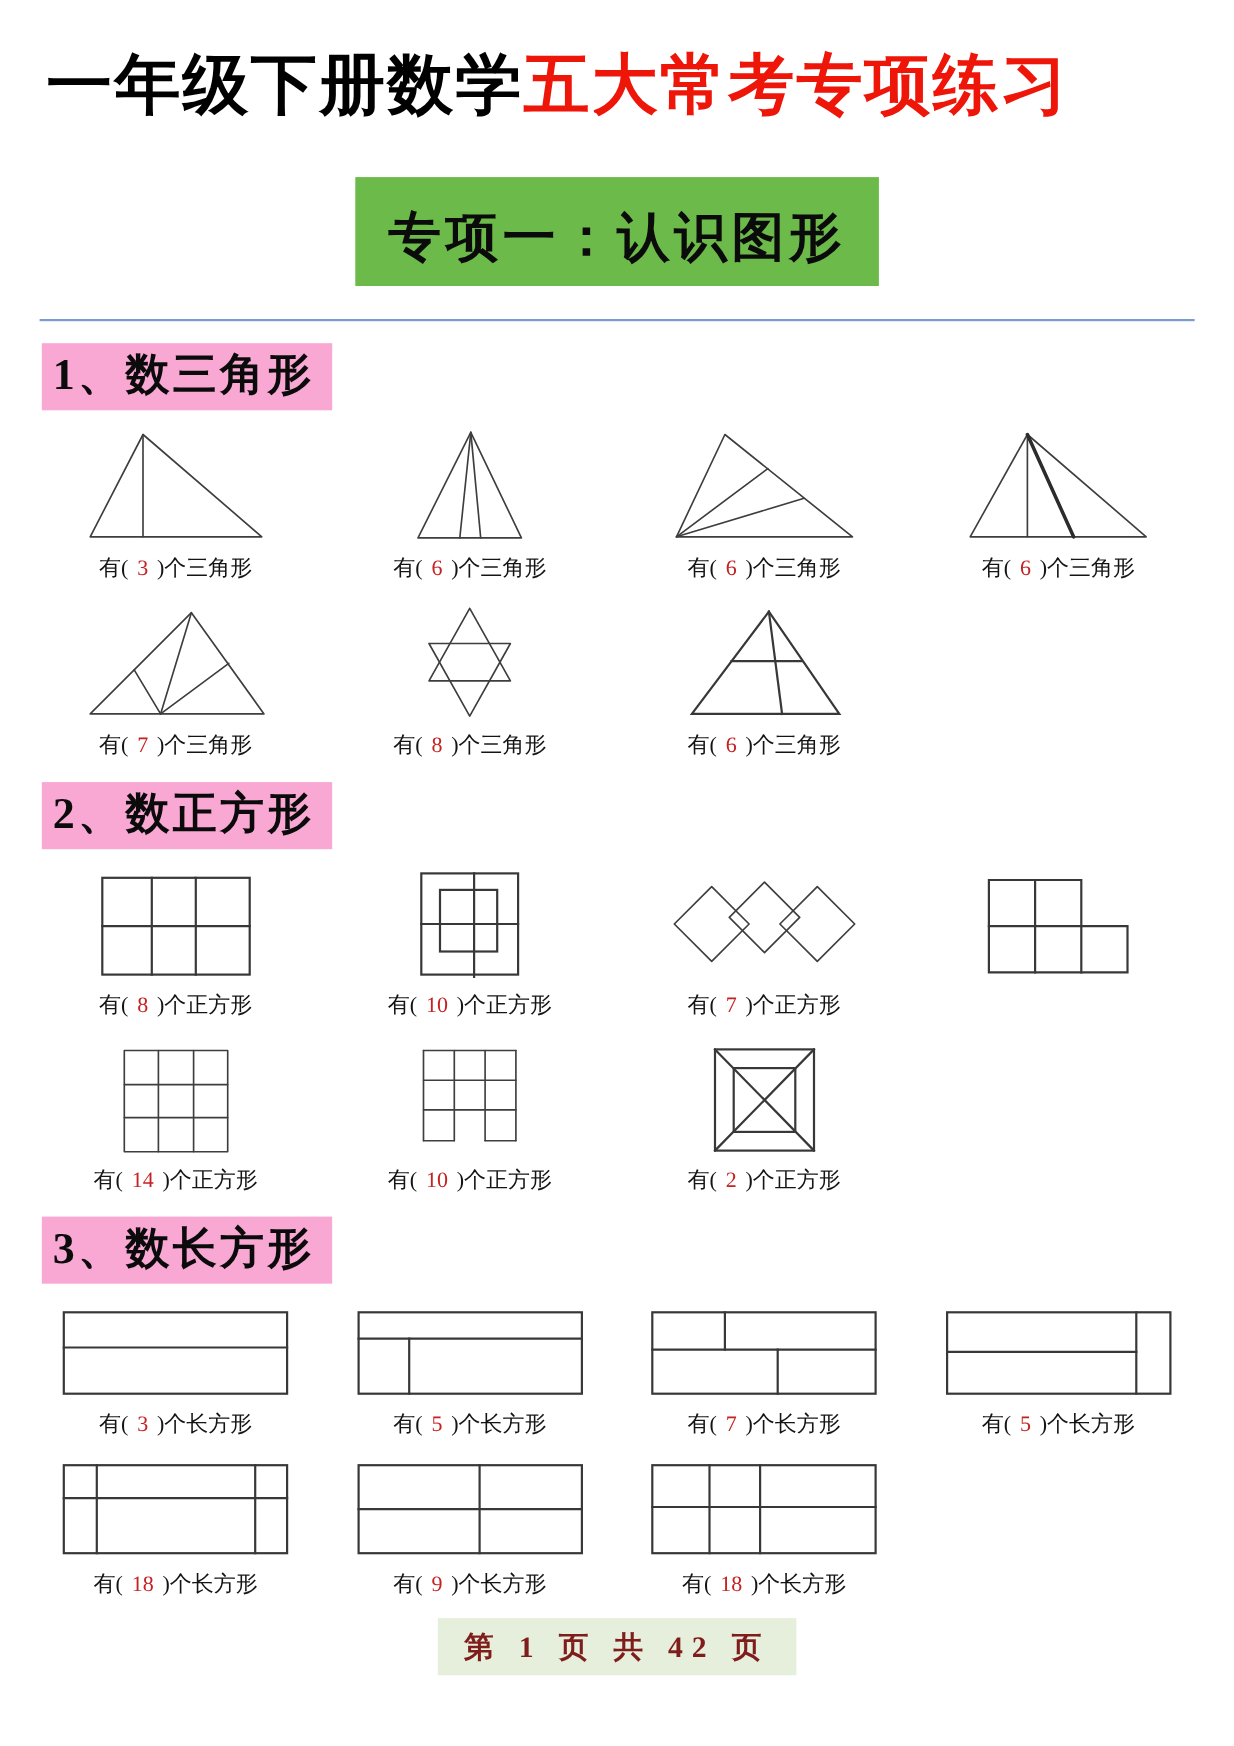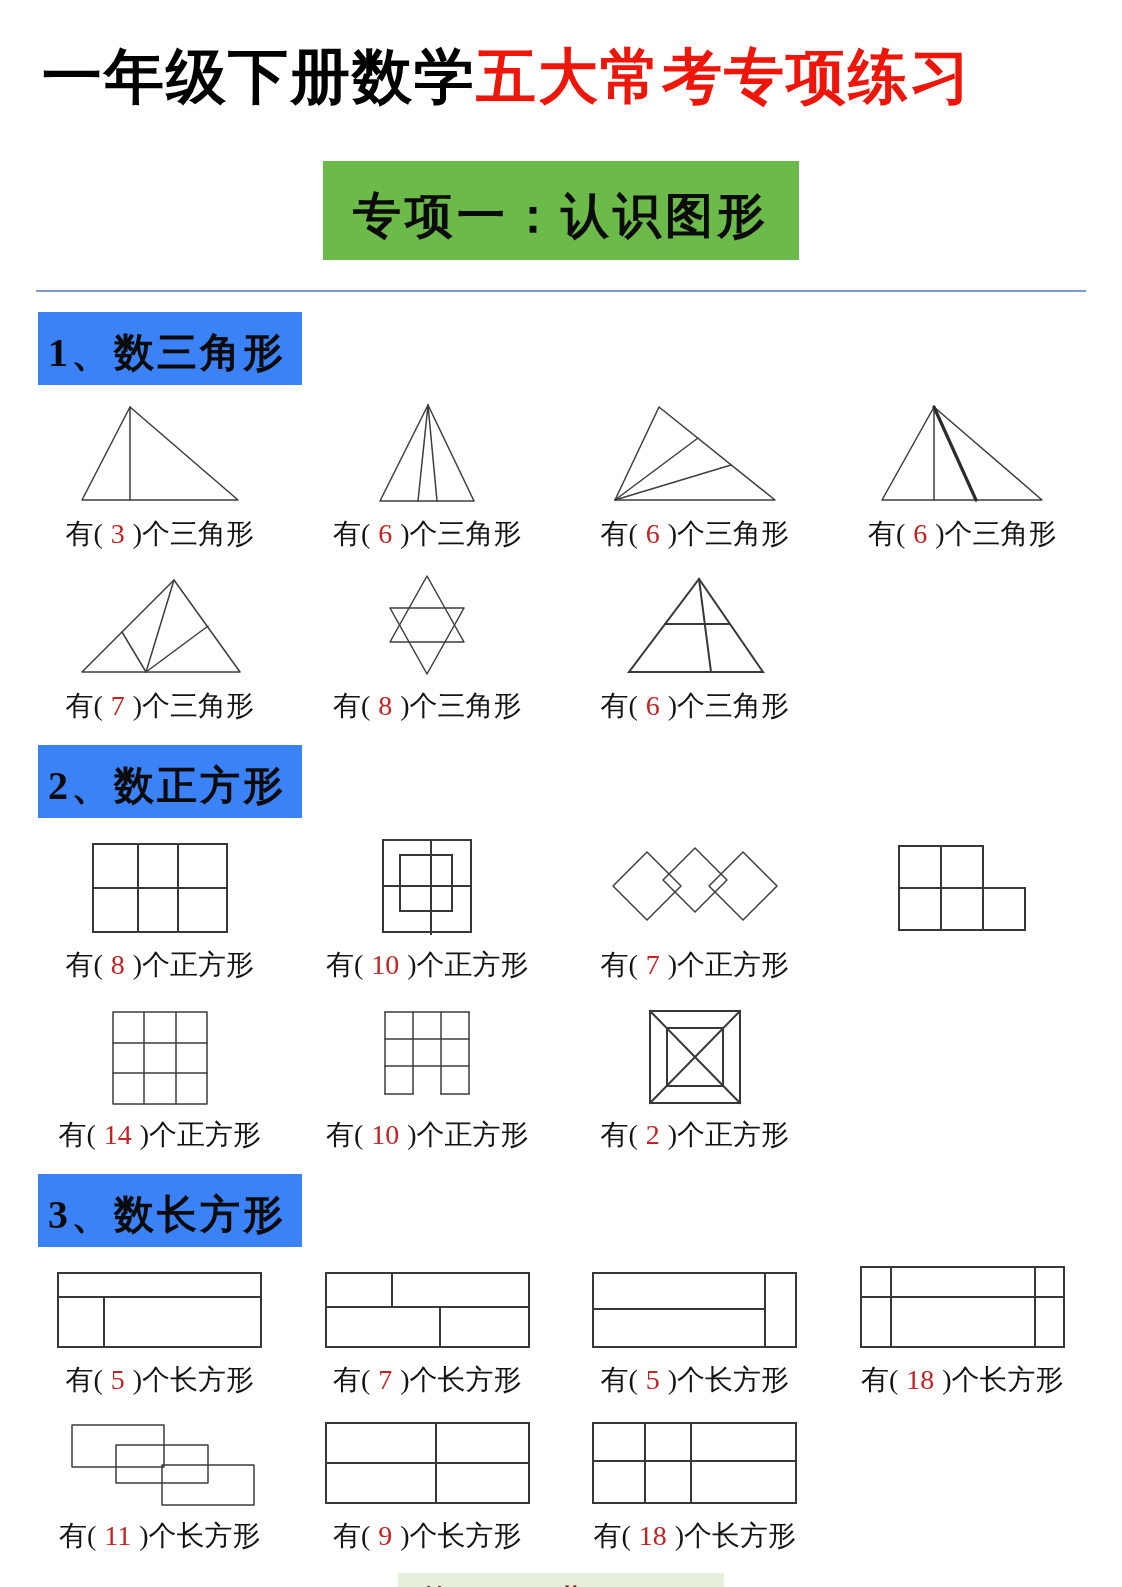--- a/index.html
+++ b/index.html
@@ -11,35 +11,35 @@
   .title .t-black{color:#000;}
   .title .t-red{color:#ee1509;}
 
   .subtitle-wrap{text-align:center;margin-top:50px;}
   .subtitle{display:inline-block;background:#6cbb4a;color:#0b0b0b;font-weight:bold;
             font-size:48px;padding:23px 30px 12px 30px;letter-spacing:4px;}
 
   .divider{height:2px;background:#7b9bd2;margin:30px 36px 0 36px;}
 
   .sec-head-wrap{margin:20px 0 4px 38px;}
-  .sec-head{display:inline-block;background:#3b82f6;color:#0b0b0b;font-weight:bold;
-            font-size:40px;padding:13px 16px 5px 10px;letter-spacing:3px;}
+  .sec-head{display:inline-block;background:#f9a8d4;color:#0b0b0b;font-weight:bold;
+            font-size:40px;padding:1px 16px 5px 10px;letter-spacing:3px;}
 
   .items{display:grid;grid-template-columns:repeat(4,1fr);row-gap:14px;padding:6px 26px 0 26px;}
   .item{text-align:center;}
   .fig{display:flex;align-items:flex-end;justify-content:center;}
   .sec-tri .fig{height:112px;}
   .sec-squ .fig{height:110px;}
   .sec-rec .fig{height:96px;}
   svg{display:block;}
   .stroke{fill:none;stroke:#3e3e3e;stroke-width:1.5;stroke-linejoin:round;stroke-linecap:round;}
   .stroke2{fill:none;stroke:#383838;stroke-width:2;stroke-linejoin:miter;stroke-linecap:square;}
   .thick{fill:none;stroke:#2c2c2c;stroke-width:3.2;stroke-linecap:round;}
 
-  .caption{margin-top:8px;font-size:28px;color:#141414;white-space:nowrap;}
+  .caption{margin-top:8px;font-size:20px;color:#141414;white-space:nowrap;}
   .ans{color:#c52222;margin:0 8px;}
 
   .footer-wrap{text-align:center;margin-top:18px;}
   .footer{display:inline-block;background:#e6efdb;color:#7f1d1d;font-weight:bold;
           font-size:27px;padding:8px 24px;letter-spacing:8px;}
 </style>
 </head>
 <body>
 
 <div class="page">
@@ -261,20 +261,31 @@
     </div>
 
   </div>
 
   <div class="sec-head-wrap">
     <span class="sec-head">3、数长方形</span>
   </div>
 
   <div class="items sec-rec">
 
+    <div class="item">
+      <div class="fig">
+        <svg width="215" height="86" viewBox="0 0 215 86">
+          <rect class="stroke2" x="6" y="6" width="203" height="74"></rect>
+          <line class="stroke2" x1="6" y1="38" x2="209" y2="38"></line>
+        </svg>
+      </div>
+      <div class="caption">
+        <span>有(</span><span class="ans">3</span><span>)个长方形</span>
+      </div>
+    </div>
 
     <div class="item">
       <div class="fig">
         <svg width="215" height="86" viewBox="0 0 215 86">
           <rect class="stroke2" x="6" y="6" width="203" height="74"></rect>
           <line class="stroke2" x1="6" y1="30" x2="209" y2="30"></line>
           <line class="stroke2" x1="52" y1="30" x2="52" y2="80"></line>
         </svg>
       </div>
       <div class="caption">
@@ -316,32 +327,20 @@
           <line class="stroke2" x1="36" y1="6" x2="36" y2="86"></line>
           <line class="stroke2" x1="180" y1="6" x2="180" y2="86"></line>
           <line class="stroke2" x1="6" y1="36" x2="209" y2="36"></line>
         </svg>
       </div>
       <div class="caption">
         <span>有(</span><span class="ans">18</span><span>)个长方形</span>
       </div>
     </div>
 
-    <div class="item">
-      <div class="fig">
-        <svg width="200" height="92" viewBox="0 0 200 92">
-          <rect class="stroke" x="12" y="8" width="92" height="42"></rect>
-          <rect class="stroke" x="56" y="28" width="92" height="38"></rect>
-          <rect class="stroke" x="102" y="48" width="92" height="40"></rect>
-        </svg>
-      </div>
-      <div class="caption">
-        <span>有(</span><span class="ans">11</span><span>)个长方形</span>
-      </div>
-    </div>
 
     <div class="item">
       <div class="fig">
         <svg width="215" height="92" viewBox="0 0 215 92">
           <rect class="stroke2" x="6" y="6" width="203" height="80"></rect>
           <line class="stroke2" x1="116" y1="6" x2="116" y2="86"></line>
           <line class="stroke2" x1="6" y1="46" x2="209" y2="46"></line>
         </svg>
       </div>
       <div class="caption">

